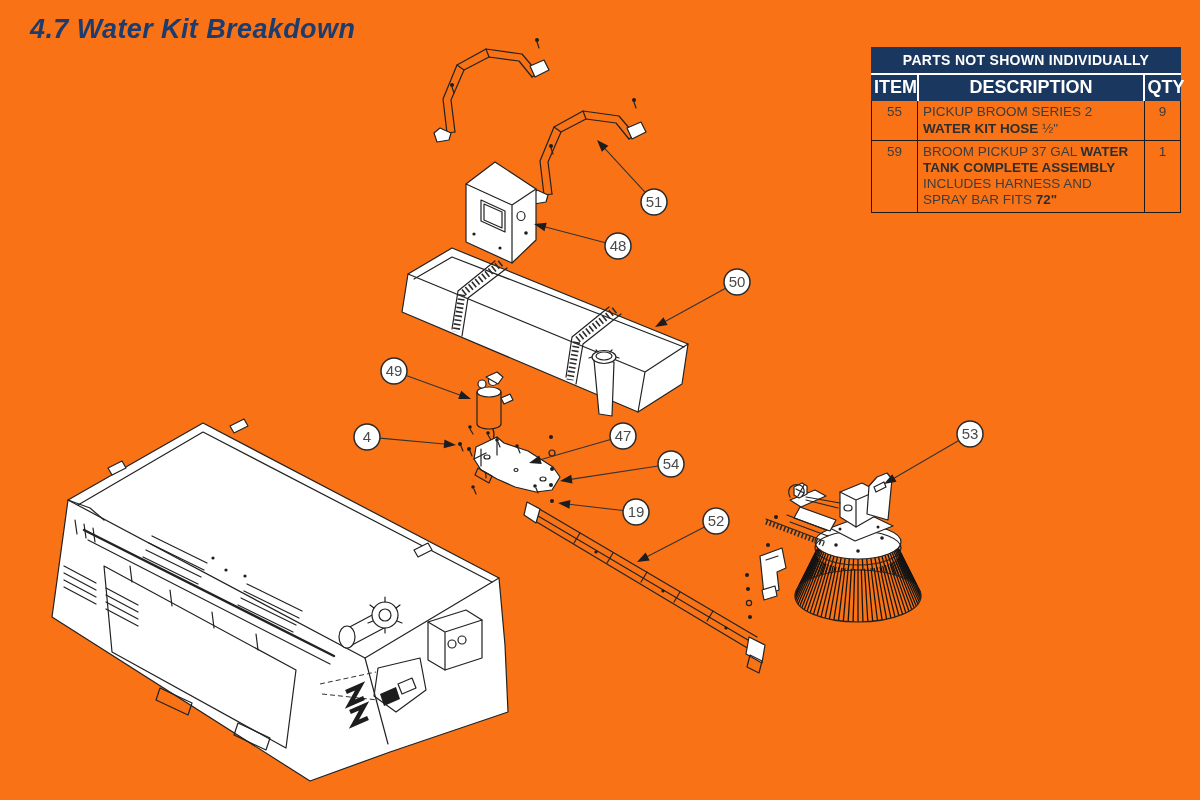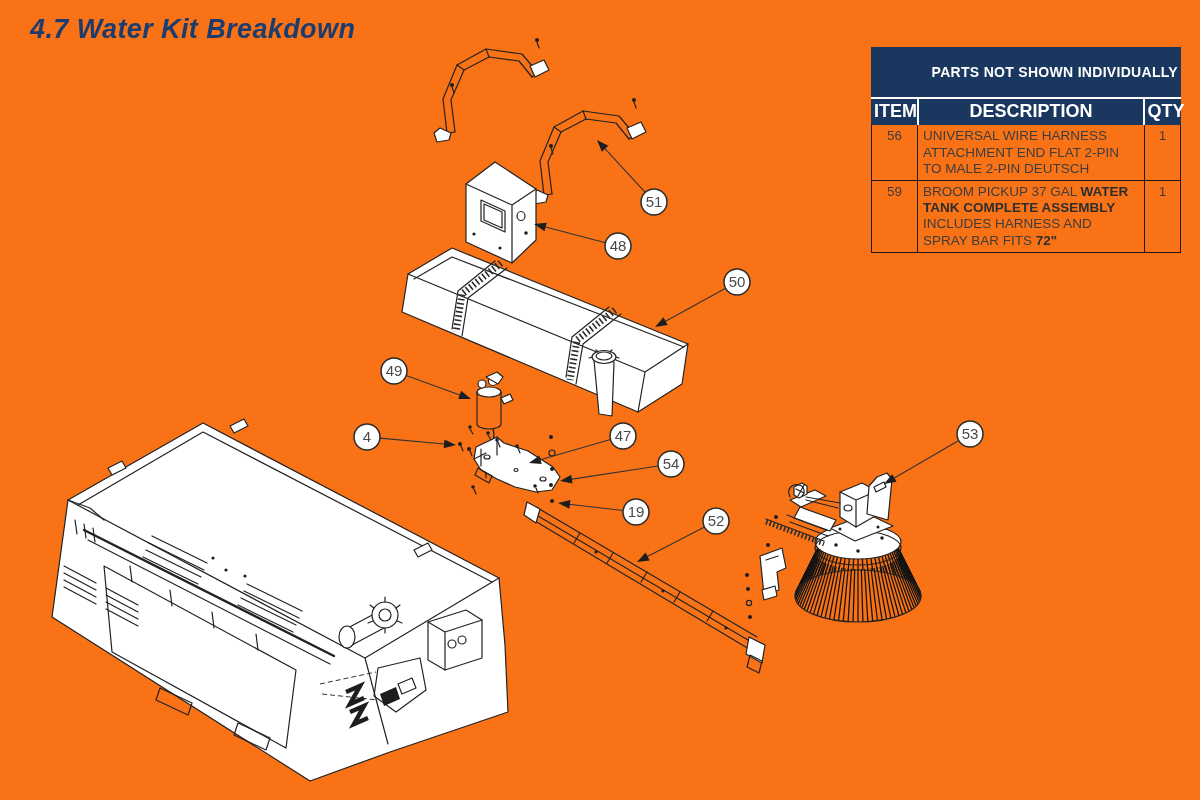--- a/index.html
+++ b/index.html
@@ -6,22 +6,22 @@
   .page{position:relative;width:1200px;height:800px;background:#f97316;overflow:hidden;
         font-family:"Liberation Sans",sans-serif;}
   .page-title{position:absolute;left:30px;top:14px;margin:0;font-size:27px;
         font-style:italic;font-weight:bold;color:#1d3c6e;letter-spacing:.4px;}
   svg.diagram{position:absolute;left:0;top:0;}
 
   .parts-table{position:absolute;left:871px;top:47px;width:310px;z-index:5;}
   .parts-table table{border-collapse:collapse;width:100%;font-size:13.5px;color:#3d3d3d;
         table-layout:fixed;}
   .parts-table th,.parts-table td{line-height:1.2;}
-  .tbl-title{background:#1a3760;color:#fff;font-weight:bold;text-align:right;
-        font-size:14px;padding:16px 2px;letter-spacing:.3px;border:1px solid #1a3760;
+  .tbl-title{background:#1a3760;color:#fff;font-weight:bold;text-align:center;
+        font-size:14px;padding:4px 2px;letter-spacing:.3px;border:1px solid #1a3760;
         border-bottom:2px solid #fff;}
   .col-h{background:#1a3760;color:#fff;font-weight:bold;text-align:center;font-size:18px;
         padding:2px 2px;border:1px solid #1a3760;}
   .col-h + .col-h{border-left:2px solid #fff;}
   .parts-table td{border:1px solid #1a1a1a;vertical-align:top;padding:3px 5px;}
   td.item,td.qty{text-align:center;}
   .parts-table b{font-weight:bold;color:#2e2e2e;}
 
   
   .ln{stroke:#222;fill:none;stroke-width:1.2;stroke-linejoin:round;stroke-linecap:round;}
@@ -400,23 +400,23 @@
           <th class="tbl-title" colspan="3">PARTS NOT SHOWN INDIVIDUALLY</th>
         </tr>
         <tr>
           <th class="col-h">ITEM</th>
           <th class="col-h">DESCRIPTION</th>
           <th class="col-h">QTY</th>
         </tr>
       </thead>
       <tbody>
           <tr>
-            <td class="item">56</td>
-            <td class="desc"><span>UNIVERSAL WIRE HARNESS ATTACHMENT END FLAT 2-PIN TO MALE 2-PIN DEUTSCH</span></td>
-            <td class="qty">1</td>
+            <td class="item">55</td>
+            <td class="desc"><span>PICKUP BROOM SERIES 2 </span><b>WATER KIT HOSE</b><span> ½"</span></td>
+            <td class="qty">9</td>
           </tr>
           <tr>
             <td class="item">59</td>
             <td class="desc"><span>BROOM PICKUP 37 GAL </span><b>WATER TANK COMPLETE ASSEMBLY</b><span> INCLUDES HARNESS AND SPRAY BAR FITS </span><b>72"</b></td>
             <td class="qty">1</td>
           </tr>
         </tbody>
     </table>
   </div>
 

